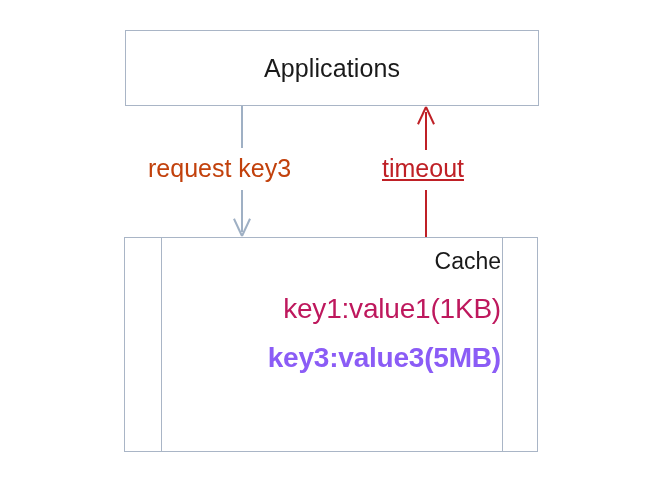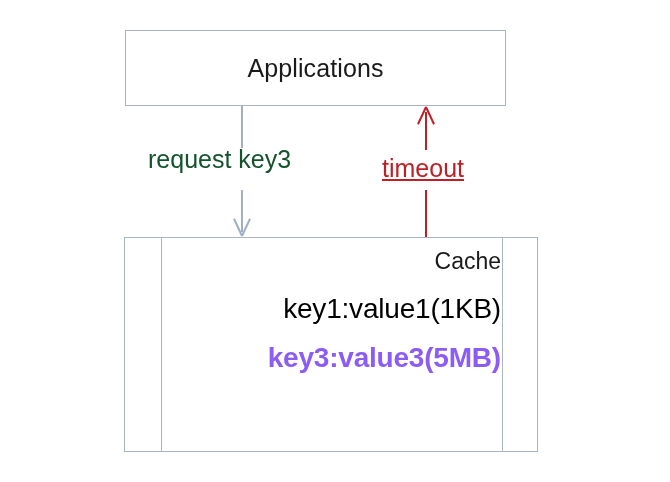--- a/index.html
+++ b/index.html
@@ -23,21 +23,21 @@
   .box {
     position: absolute;
     box-sizing: border-box;
     border: 1.6px solid #a9b5c6;
     background: #ffffff;
   }
 
   #applications-box {
     left: 125px;
     top: 30px;
-    width: 381px;
+    width: 414px;
     height: 76px;
   }
   #applications-label {
     position: absolute;
     left: 0;
     right: 0;
     top: 50%;
     transform: translateY(-50%);
     text-align: center;
     font-size: 25px;
@@ -80,21 +80,21 @@
     line-height: 1;
     margin-bottom: 22px;
   }
   .cache-entry {
     font-size: 28px;
     line-height: 1;
     margin-bottom: 21px;
     letter-spacing: -0.2px;
     white-space: nowrap;
   }
-  .cache-entry.black { color: #000000; }
+  .cache-entry.black { color: #be185d; }
   .cache-entry.red   { color: #8b5cf6; font-weight: bold; }
 
   
   .vline {
     position: absolute;
     width: 0;
   }
   .vline.gray { border-left: 2px solid #9fb0c4; }
   .vline.red  { border-left: 2.4px solid #bf2026; }
 
@@ -123,22 +123,22 @@
 
   
   .edge-label {
     position: absolute;
     font-size: 25px;
     line-height: 1;
     white-space: nowrap;
   }
   #request-label {
     left: 148px;
-    top: 147px;
-    color: #14532d;
+    top: 156px;
+    color: #c2410c;
   }
   #timeout-label {
     left: 382px;
     top: 156px;
     color: #bf2026;
     text-decoration: underline;
   }
 </style>
 </head>
 <body>

